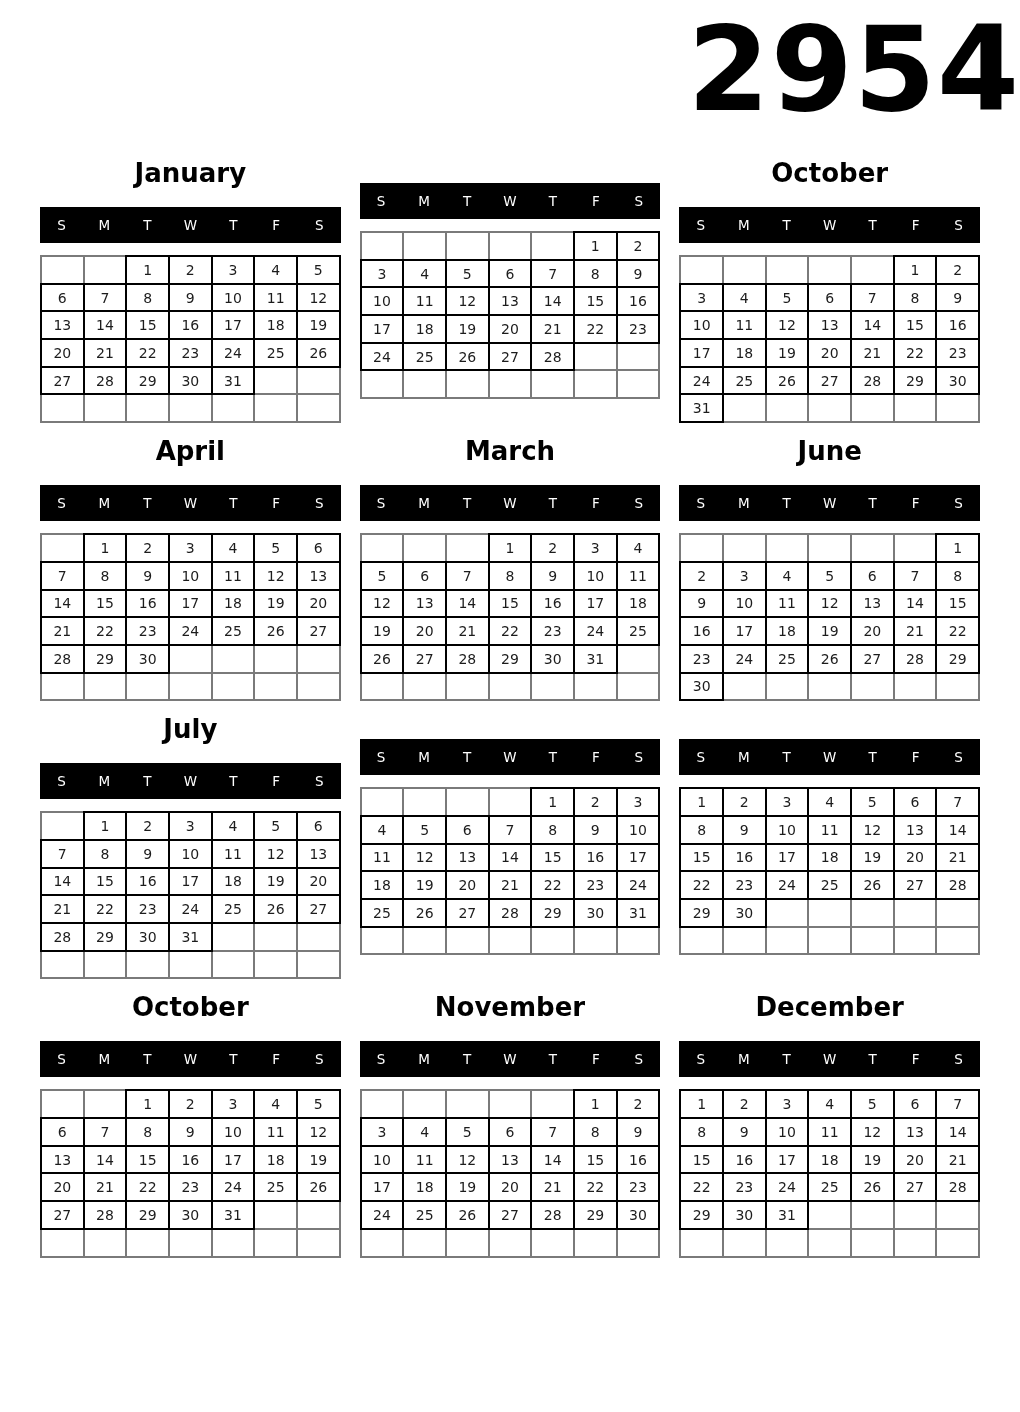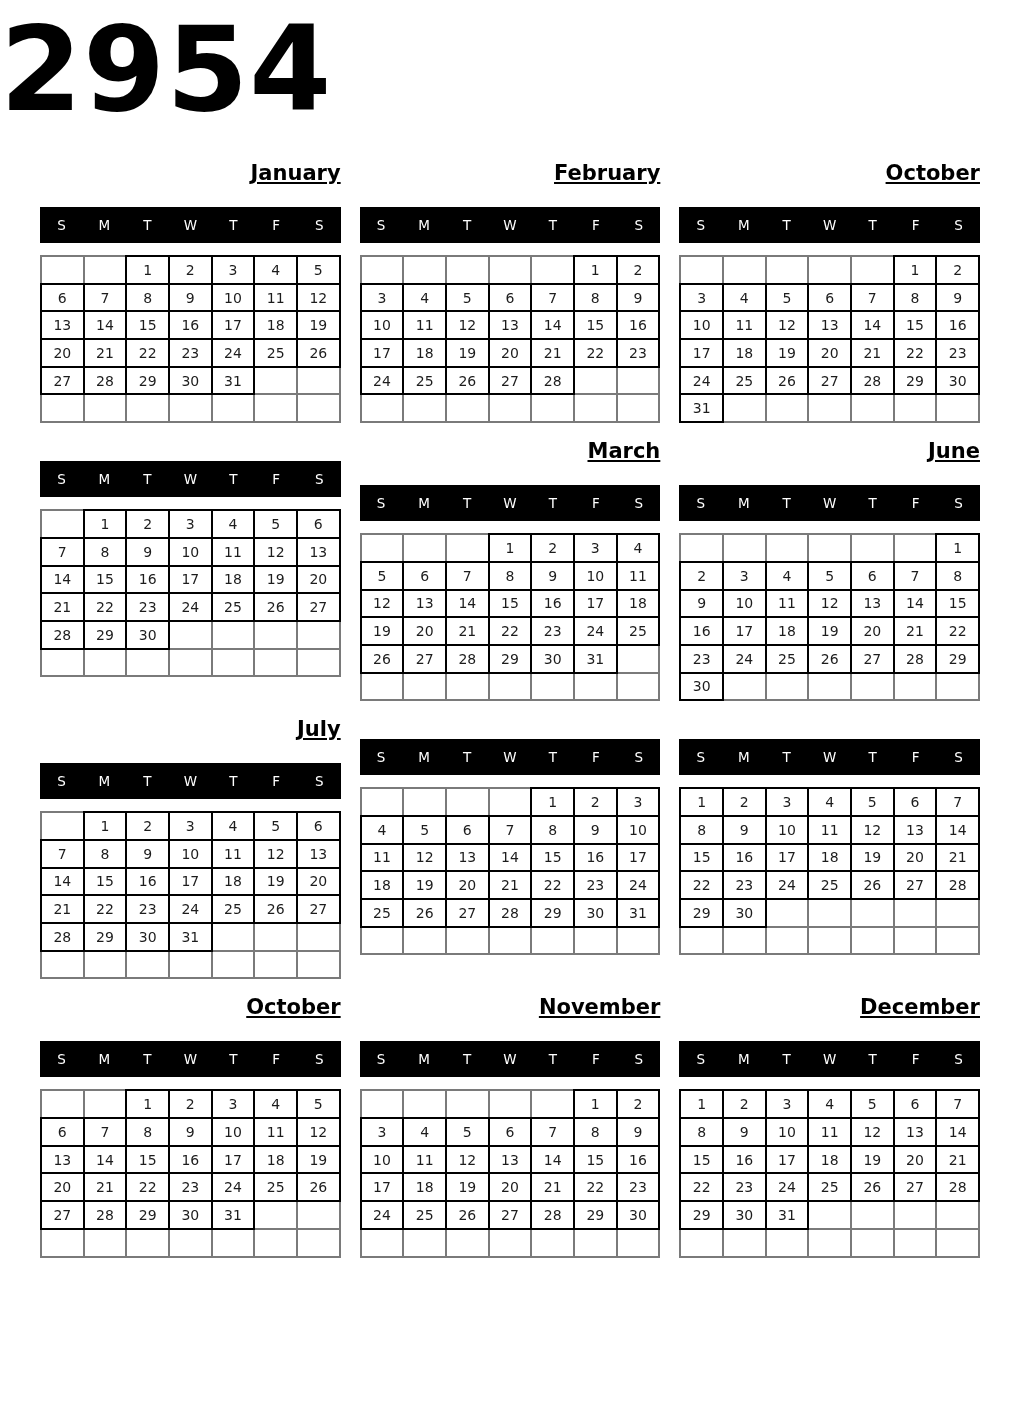--- a/index.html
+++ b/index.html
@@ -13,37 +13,36 @@
     width: 1020px;
     height: 1412px;
     overflow: hidden;
     position: relative;
   }
   .year-title {
     margin: 10px 0 0 0;
     font-size: 118px;
     line-height: 1;
     font-weight: bold;
-    text-align: left;
+    text-align: right;
     letter-spacing: 1px;
   }
   .months {
     margin: 33px 40px 0 40px;
     display: grid;
     grid-template-columns: repeat(3, 1fr);
     column-gap: 19px;
     row-gap: 16px;
   }
   .month-name {
     height: 24px;
     line-height: 24px;
-    font-size: 21px;
+    font-size: 26px;
     font-weight: bold;
-    text-align: right;
-    text-decoration: underline;
+    text-align: center;
   }
   .dow {
     margin-top: 22px;
     height: 36px;
     background: #000000;
     display: grid;
     grid-template-columns: repeat(7, 1fr);
   }
   .dow span {
     color: #ffffff;
@@ -131,21 +130,20 @@
         <div class="cell"></div>
         <div class="cell"></div>
         <div class="cell"></div>
         <div class="cell"></div>
         <div class="cell"></div>
         <div class="cell"></div>
         <div class="cell"></div>
       </div>
     </section>
     <section class="month">
-      <div class="month-name">February</div>
       <div class="dow">
         <span>S</span>
         <span>M</span>
         <span>T</span>
         <span>W</span>
         <span>T</span>
         <span>F</span>
         <span>S</span>
       </div>
       <div class="month-grid">
@@ -243,20 +241,21 @@
         <div class="cell filled">31</div>
         <div class="cell"></div>
         <div class="cell"></div>
         <div class="cell"></div>
         <div class="cell"></div>
         <div class="cell"></div>
         <div class="cell"></div>
       </div>
     </section>
     <section class="month">
+      <div class="month-name">April</div>
       <div class="dow">
         <span>S</span>
         <span>M</span>
         <span>T</span>
         <span>W</span>
         <span>T</span>
         <span>F</span>
         <span>S</span>
       </div>
       <div class="month-grid">

